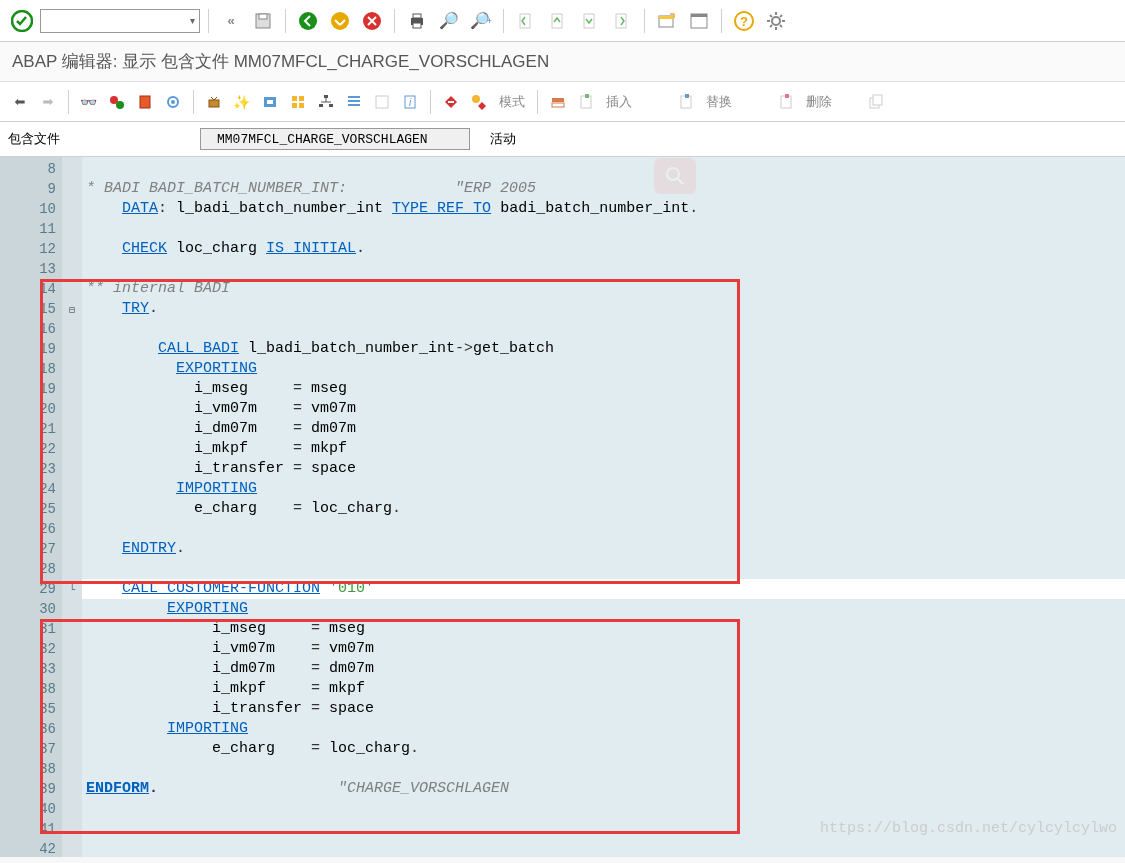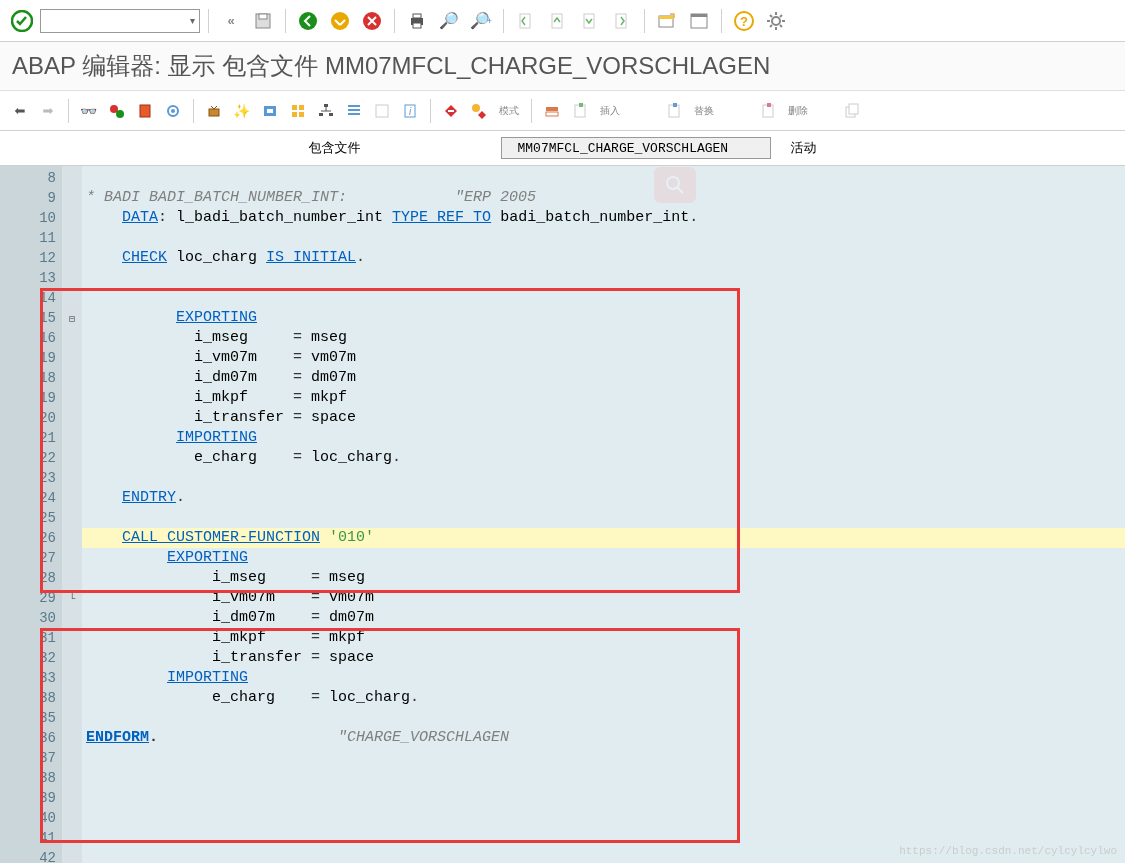--- a/index.html
+++ b/index.html
@@ -4,47 +4,47 @@
 <style>
 * { box-sizing: border-box; margin: 0; padding: 0; }
 body { font-family: Arial, sans-serif; font-size: 13px; background: #f7f7f7; width: 1125px; height: 863px; overflow: hidden; }
 
 .toolbar-main { display: flex; align-items: center; gap: 4px; padding: 4px 8px; border-bottom: 1px solid #d0d0d0; background: #fff; height: 42px; }
 .icon-btn { width: 28px; height: 28px; display: flex; align-items: center; justify-content: center; cursor: pointer; border-radius: 3px; }
 .sep { width: 1px; height: 24px; background: #d0d0d0; margin: 0 4px; }
 .combo { width: 160px; height: 24px; border: 1px solid #999; background: #fff; display: flex; align-items: center; padding: 0 4px; }
 .combo-arrow { margin-left: auto; font-size: 10px; color: #666; }
 
-.title-bar { padding: 8px 12px; font-size: 24px; color: #555; background: #fafafa; border-bottom: 1px solid #e0e0e0; }
+.title-bar { padding: 8px 12px; font-size: 17px; color: #555; background: #fafafa; border-bottom: 1px solid #e0e0e0; }
 
 .toolbar-sec { display: flex; align-items: center; gap: 4px; padding: 6px 8px; border-bottom: 1px solid #d0d0d0; background: #fff; height: 40px; }
-.toolbar-sec .lbl { color: #888; font-size: 10px; margin: 0 4px; }
+.toolbar-sec .lbl { color: #888; font-size: 13px; margin: 0 4px; }
 .icon-sm { width: 24px; height: 24px; display: flex; align-items: center; justify-content: center; cursor: pointer; }
 
-.file-info { display: flex; align-items: center; gap: 20px; padding: 6px 8px; background: #fff; border-bottom: 1px solid #d0d0d0; font-size: 13px; justify-content: center; }
+.file-info { display: flex; align-items: center; gap: 20px; padding: 6px 8px; background: #fff; border-bottom: 1px solid #d0d0d0; font-size: 13px; }
 .file-input { width: 270px; height: 22px; border: 1px solid #999; background: #f0f0f0; padding: 0 16px; font-family: "Courier New", monospace; font-size: 13px; }
 
 .editor { display: flex; background: #e0ecf0; height: 700px; position: relative; }
 .gutter-margin { width: 12px; background: #cbd6da; }
 .gutter-nums { width: 50px; background: #cbd6da; text-align: right; padding-top: 2px; }
 .gutter-nums .ln { height: 20px; line-height: 20px; color: #5a7a8a; font-family: "Courier New", monospace; font-size: 14px; padding-right: 6px; }
 .fold-col { width: 20px; background: #d8e2e6; padding-top: 2px; }
 .fold-col .fc { height: 20px; display: flex; align-items: center; justify-content: center; font-size: 10px; color: #666; font-family: monospace; }
 .code-area { flex: 1; background: #e0ecf0; padding-top: 2px; font-family: "Courier New", monospace; font-size: 15px; position: relative; }
 .code-line { height: 20px; line-height: 20px; white-space: pre; padding-left: 4px; }
-.hl-line { background: #fef9c3; }
+.hl-line { background: #ffffff; }
 
 .kw { color: #0060c0; text-decoration: underline; }
 .cm { color: #808080; font-style: italic; }
 .str { color: #3a9a3a; }
 .op { color: #333; }
 .bold { font-weight: bold; text-align: right; }
 
 .redbox { position: absolute; border: 3px solid #e83a3a; pointer-events: none; }
-.watermark { position: absolute; right: 8px; bottom: 9px; color: #ccc; font-size: 11px; pointer-events: none; }
+.watermark { position: absolute; right: 8px; bottom: 20px; color: #ccc; font-size: 15px; pointer-events: none; }
 .search-ghost { position: absolute; left: 572px; top: 1px; width: 42px; height: 36px; background: #f3b0b0; border-radius: 6px; opacity: 0.25; display: flex; align-items: center; justify-content: center; pointer-events: none; }
 </style>
 </head>
 <body>
 
 <div class="toolbar-main">
   <div class="icon-btn">
       <svg width="22" height="22">
         <circle cx="11" cy="11" r="10" fill="none" stroke="#1a8f1a" stroke-width="2.5"></circle>
         <path d="M6 11 l3 3 l6 -7" stroke="#1a8f1a" stroke-width="2.5" fill="none"></path>
@@ -387,21 +387,24 @@
       </div>
     <div class="redbox" style="left:-42px; top:122px; width:700px; height:305px"></div>
     <div class="redbox" style="left:-42px; top:462px; width:700px; height:215px"></div>
     <div class="watermark">https://blog.csdn.net/cylcylcylwo</div>
   <div class="code-line"></div>
       <div class="code-line"><span class="cm">* BADI BADI_BATCH_NUMBER_INT:            "ERP 2005</span></div>
       <div class="code-line">    <span class="kw">DATA</span><span class="op">:</span> l_badi_batch_number_int <span class="kw">TYPE REF TO</span> badi_batch_number_int<span class="op">.</span></div>
       <div class="code-line"></div>
       <div class="code-line">    <span class="kw">CHECK</span> loc_charg <span class="kw">IS INITIAL</span><span class="op">.</span></div>
       <div class="code-line"></div>
-      <div class="code-line"></div>
+      <div class="code-line"><span class="cm">** internal BADI</span></div>
+      <div class="code-line">    <span class="kw">TRY</span><span class="op">.</span></div>
+      <div class="code-line"></div>
+      <div class="code-line">        <span class="kw">CALL BADI</span> l_badi_batch_number_int<span class="op">-&gt;</span>get_batch</div>
       <div class="code-line">          <span class="kw">EXPORTING</span></div>
       <div class="code-line">            i_mseg     <span class="op">=</span> mseg</div>
       <div class="code-line">            i_vm07m    <span class="op">=</span> vm07m</div>
       <div class="code-line">            i_dm07m    <span class="op">=</span> dm07m</div>
       <div class="code-line">            i_mkpf     <span class="op">=</span> mkpf</div>
       <div class="code-line">            i_transfer <span class="op">=</span> space</div>
       <div class="code-line">          <span class="kw">IMPORTING</span></div>
       <div class="code-line">            e_charg    <span class="op">=</span> loc_charg<span class="op">.</span></div>
       <div class="code-line"></div>
       <div class="code-line">    <span class="kw">ENDTRY</span><span class="op">.</span></div>

